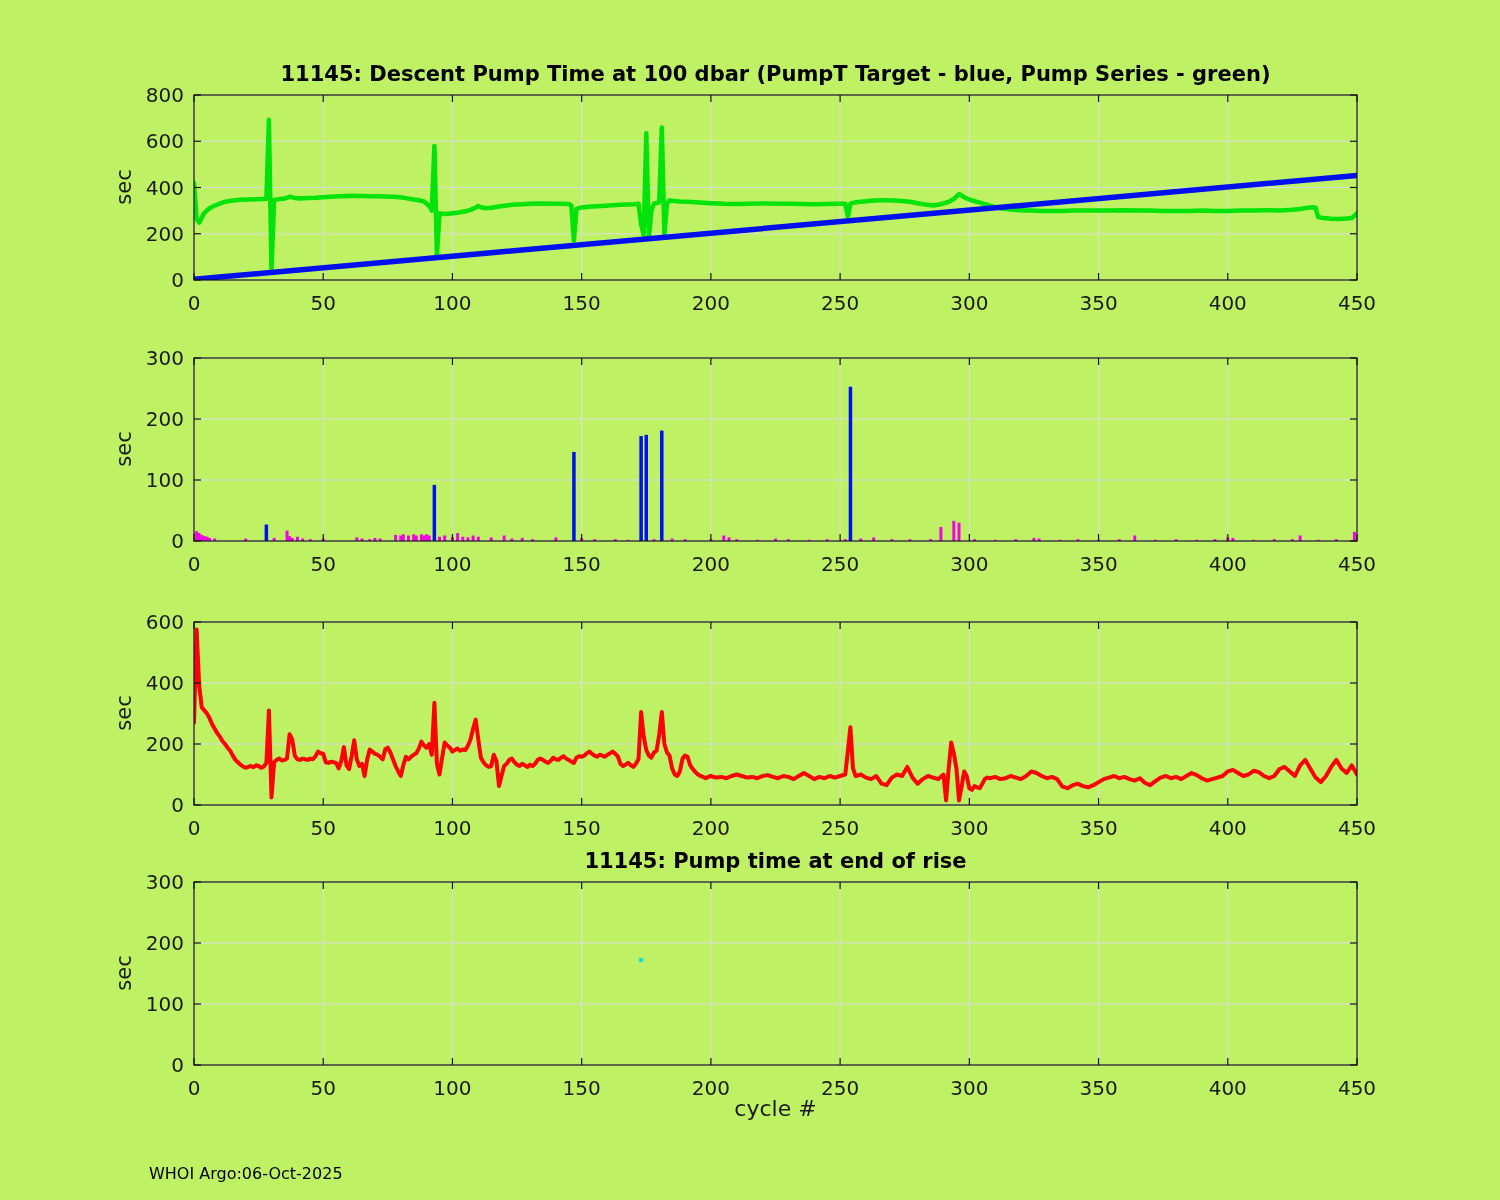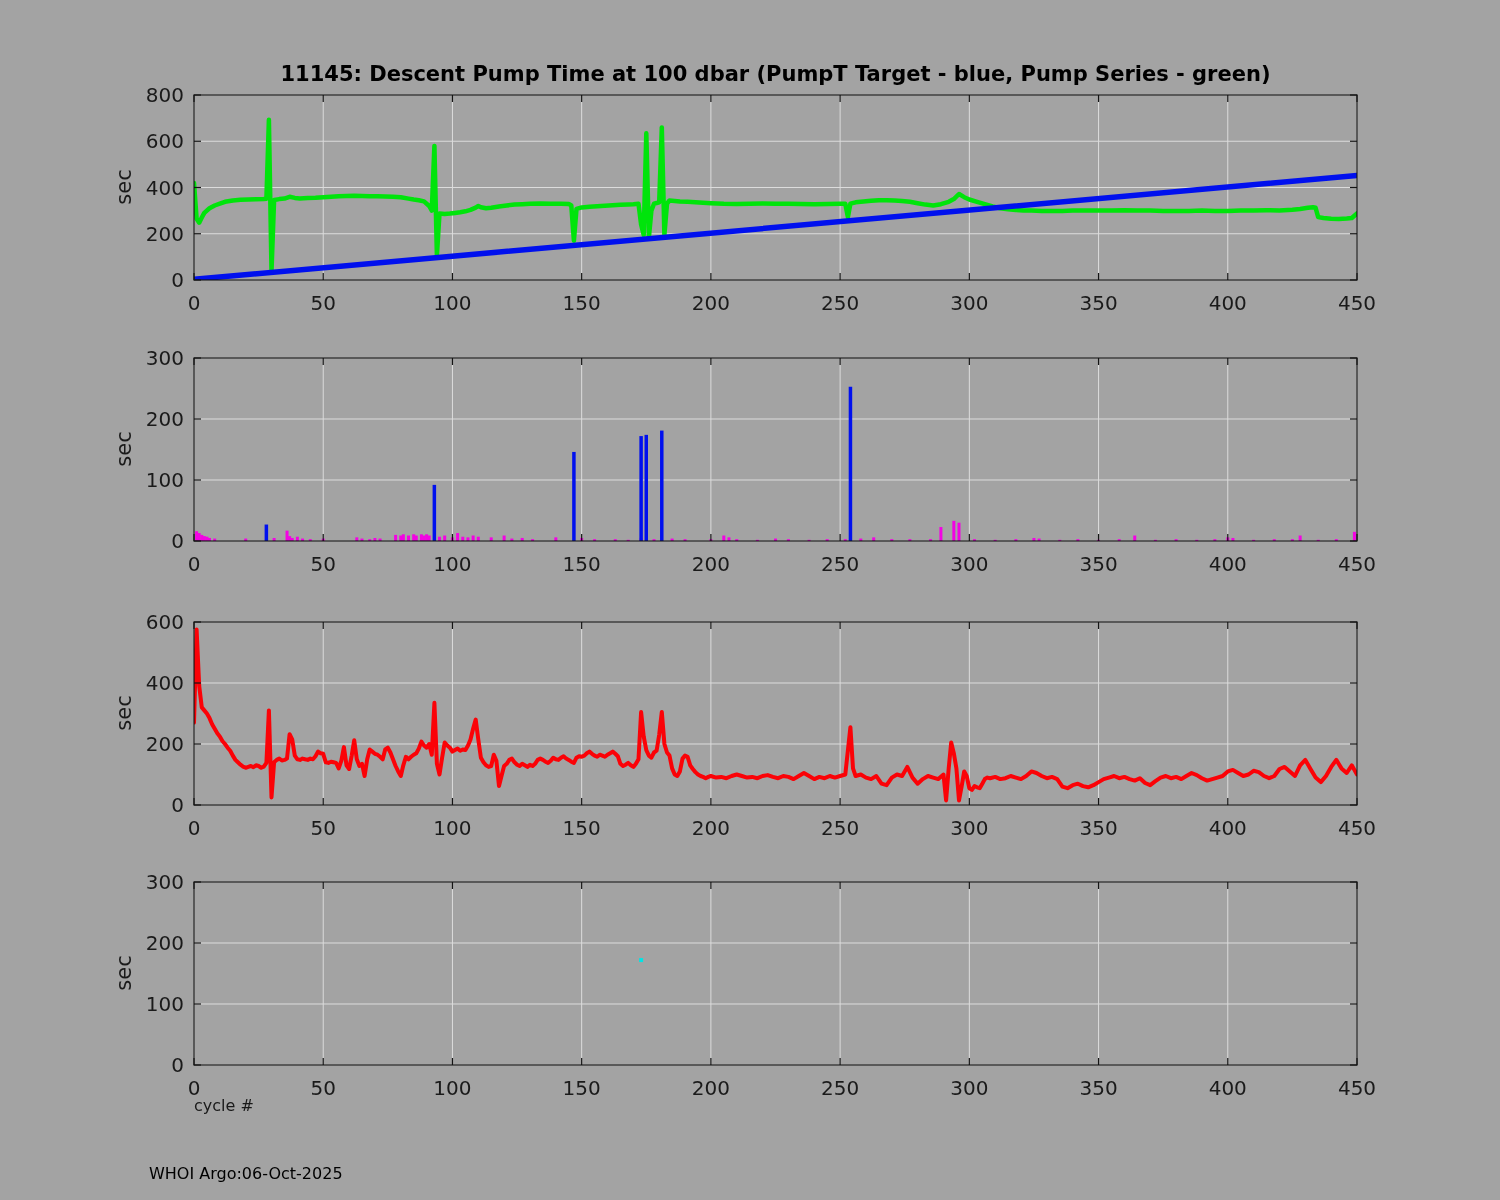--- a/index.html
+++ b/index.html
@@ -1,23 +1,23 @@
 <!DOCTYPE html>
 <html><head>
 <meta charset="utf-8">
 <style>
   html,body{margin:0;padding:0;background:#fff;}
-  .fig{position:relative;width:1500px;height:1200px;background:#a3a3a3;
+  .fig{position:relative;width:1500px;height:1200px;background:#bef264;
        font-family:"DejaVu Sans","Liberation Sans",sans-serif;overflow:hidden;}
   .plot-title{position:absolute;left:194px;width:1163px;text-align:center;
        font-weight:bold;font-size:21px;color:#000;white-space:nowrap;}
   .ylab{position:absolute;left:94px;width:60px;height:24px;text-align:center;
        font-size:21px;color:#1a1a1a;transform:rotate(-90deg);}
-  .xlab{position:absolute;left:194px;width:1163px;
-       font-size:16px;color:#1a1a1a;}
+  .xlab{position:absolute;left:194px;width:1163px;text-align:center;
+       font-size:22px;color:#1a1a1a;}
   .footer{position:absolute;left:149px;top:1164px;font-size:16px;color:#000;}
   svg.chart{position:absolute;left:0;overflow:visible;}
 </style>
 </head>
 <body>
 
 <div class="fig">
 
   <div class="plot-title" style="top:62px">11145: Descent Pump Time at 100 dbar (PumpT Target - blue, Pump Series - green)</div>
   <div class="ylab" style="top:175px">sec</div>
@@ -325,20 +325,21 @@
       <line x1="1357" y1="122" x2="1350" y2="122" stroke="#141414" stroke-width="1.2"></line>
       <text x="184" y="129" text-anchor="end" fill="#1a1a1a" font-size="20px">200</text>
       <line x1="194" y1="61" x2="201" y2="61" stroke="#141414" stroke-width="1.2"></line>
       <line x1="1357" y1="61" x2="1350" y2="61" stroke="#141414" stroke-width="1.2"></line>
       <text x="184" y="68" text-anchor="end" fill="#1a1a1a" font-size="20px">400</text>
       <line x1="194" y1="0" x2="201" y2="0" stroke="#141414" stroke-width="1.2"></line>
       <line x1="1357" y1="0" x2="1350" y2="0" stroke="#141414" stroke-width="1.2"></line>
       <text x="184" y="7" text-anchor="end" fill="#1a1a1a" font-size="20px">600</text>
     </svg>
 
+  <div class="plot-title" style="top:849px">11145: Pump time at end of rise</div>
   <div class="ylab" style="top:961px">sec</div>
   <svg class="chart" style="top:882px" width="1500" height="233">
       <defs>
         <clipPath id="clip3">
           <rect x="194" y="0" width="1163" height="183"></rect>
         </clipPath>
       </defs>
       <line x1="194" y1="0" x2="194" y2="183" stroke="#dcdcdc" stroke-width="1"></line>
       <line x1="323.22222222222223" y1="0" x2="323.22222222222223" y2="183" stroke="#dcdcdc" stroke-width="1"></line>
       <line x1="452.44444444444446" y1="0" x2="452.44444444444446" y2="183" stroke="#dcdcdc" stroke-width="1"></line>

